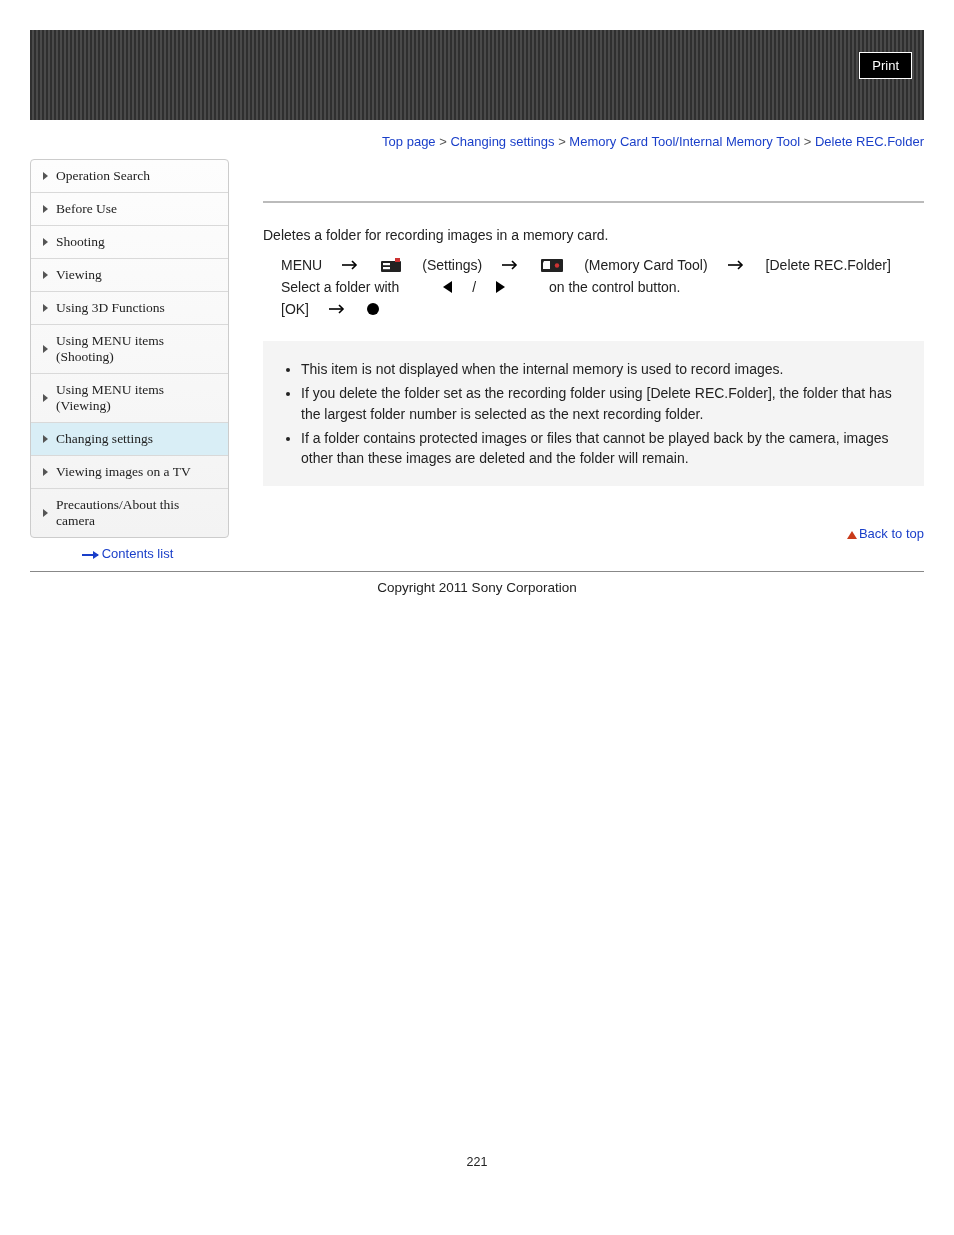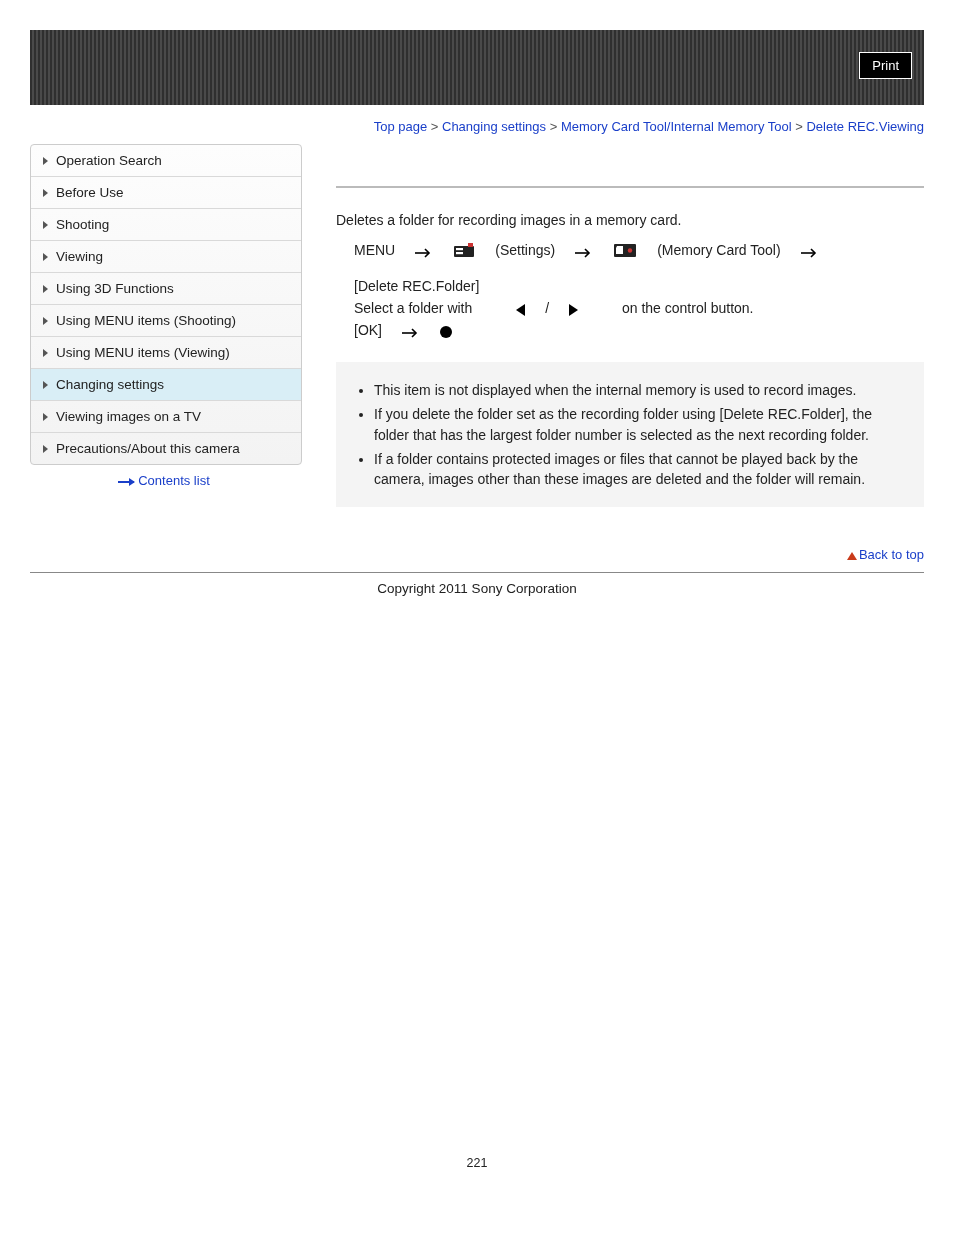--- a/index.html
+++ b/index.html
@@ -9,21 +9,21 @@
     font-size: 14px;
     color: #222;
     background: #fff;
   }
   .page {
     width: 954px;
     margin: 0 auto;
     padding: 30px 30px 40px 30px;
   }
   .header-bar {
-    height: 75px;
+    height: 90px;
     background: repeating-linear-gradient(90deg, #2f2f2f 0 2px, #4a4a4a 2px 4px);
     position: relative;
   }
   .print-btn {
     position: absolute;
     right: 12px;
     top: 22px;
     border: 1px solid #fff;
     color: #fff;
     background: #000;
@@ -35,26 +35,27 @@
   .breadcrumb {
     text-align: right;
     font-size: 13px;
     margin: 14px 0 10px 0;
     color: #555;
   }
   .breadcrumb a { color: #1a3fc9; text-decoration: none; cursor: pointer; }
   .breadcrumb .current { color: #1a3fc9; }
   .layout { display: flex; align-items: flex-start; }
   .sidebar {
-    width: 272px;
+    width: 199px;
     flex: 0 0 252px;
     border: 1px solid #ccc;
     border-radius: 4px;
     background: linear-gradient(#fdfdfd,#f3f3f3);
     overflow: hidden;
+    font-family: Liberation Serif, serif;
   }
   .side-item {
     display: flex;
     align-items: center;
     padding: 8px 10px 8px 12px;
     border-bottom: 1px solid #d9d9d9;
     font-size: 13.5px;
     cursor: pointer;
     color: #222;
   }
@@ -89,21 +90,21 @@
     border-bottom: 4px solid transparent;
     border-left: 6px solid #1a3fc9;
   }
   .main {
     flex: 1;
     padding-left: 34px;
   }
   .title-rule { border: none; border-top: 2px solid #bbb; margin: 42px 0 24px 0; }
   .intro { font-size: 14px; margin: 0 0 14px 0; }
   .steps { padding-left: 18px; }
-  .step-row { margin: 6px 0; display: flex; flex-wrap: wrap; align-items: flex-end; gap: 20px; font-size: 14px; }
+  .step-row { margin: 6px 0; display: flex; flex-wrap: wrap; align-items: center; gap: 20px; font-size: 14px; }
   .arrow { display:inline-flex; align-items:center; }
   .arrow svg { width:18px; height:10px; }
   .icon-box { display:inline-flex; align-items:center; }
   .tri-left, .tri-right { display:inline-block; width:0; height:0; vertical-align:middle; }
   .tri-left { border-top:6px solid transparent; border-bottom:6px solid transparent; border-right:9px solid #000; }
   .tri-right { border-top:6px solid transparent; border-bottom:6px solid transparent; border-left:9px solid #000; }
   .dot { display:inline-block; width:12px; height:12px; background:#000; border-radius:50%; vertical-align:middle; }
   .notes-box {
     background: #f4f4f4;
     padding: 14px 18px 14px 18px;
@@ -125,21 +126,21 @@
 </head>
 <body>
 
 <div class="page">
 
   <div class="header-bar">
     <button class="print-btn">Print</button>
   </div>
 
   <div class="breadcrumb">
-    <a>Top page</a><span> &gt; </span><a>Changing settings</a><span> &gt; </span><a>Memory Card Tool/Internal Memory Tool</a><span> &gt; </span><span class="current">Delete REC.Viewing</span>
+    <a>Top page</a><span> &gt; </span><a>Changing settings</a><span> &gt; </span><a>Memory Card Tool/Internal Memory Tool</a><span> &gt; </span><span class="current">Delete REC.Folder</span>
   </div>
 
   <div class="layout">
     <div>
       <nav class="sidebar" id="sidebar">
           <div class="side-item">
             <span class="caret"></span>
             <span>Operation Search</span>
           </div>
           <div class="side-item">

